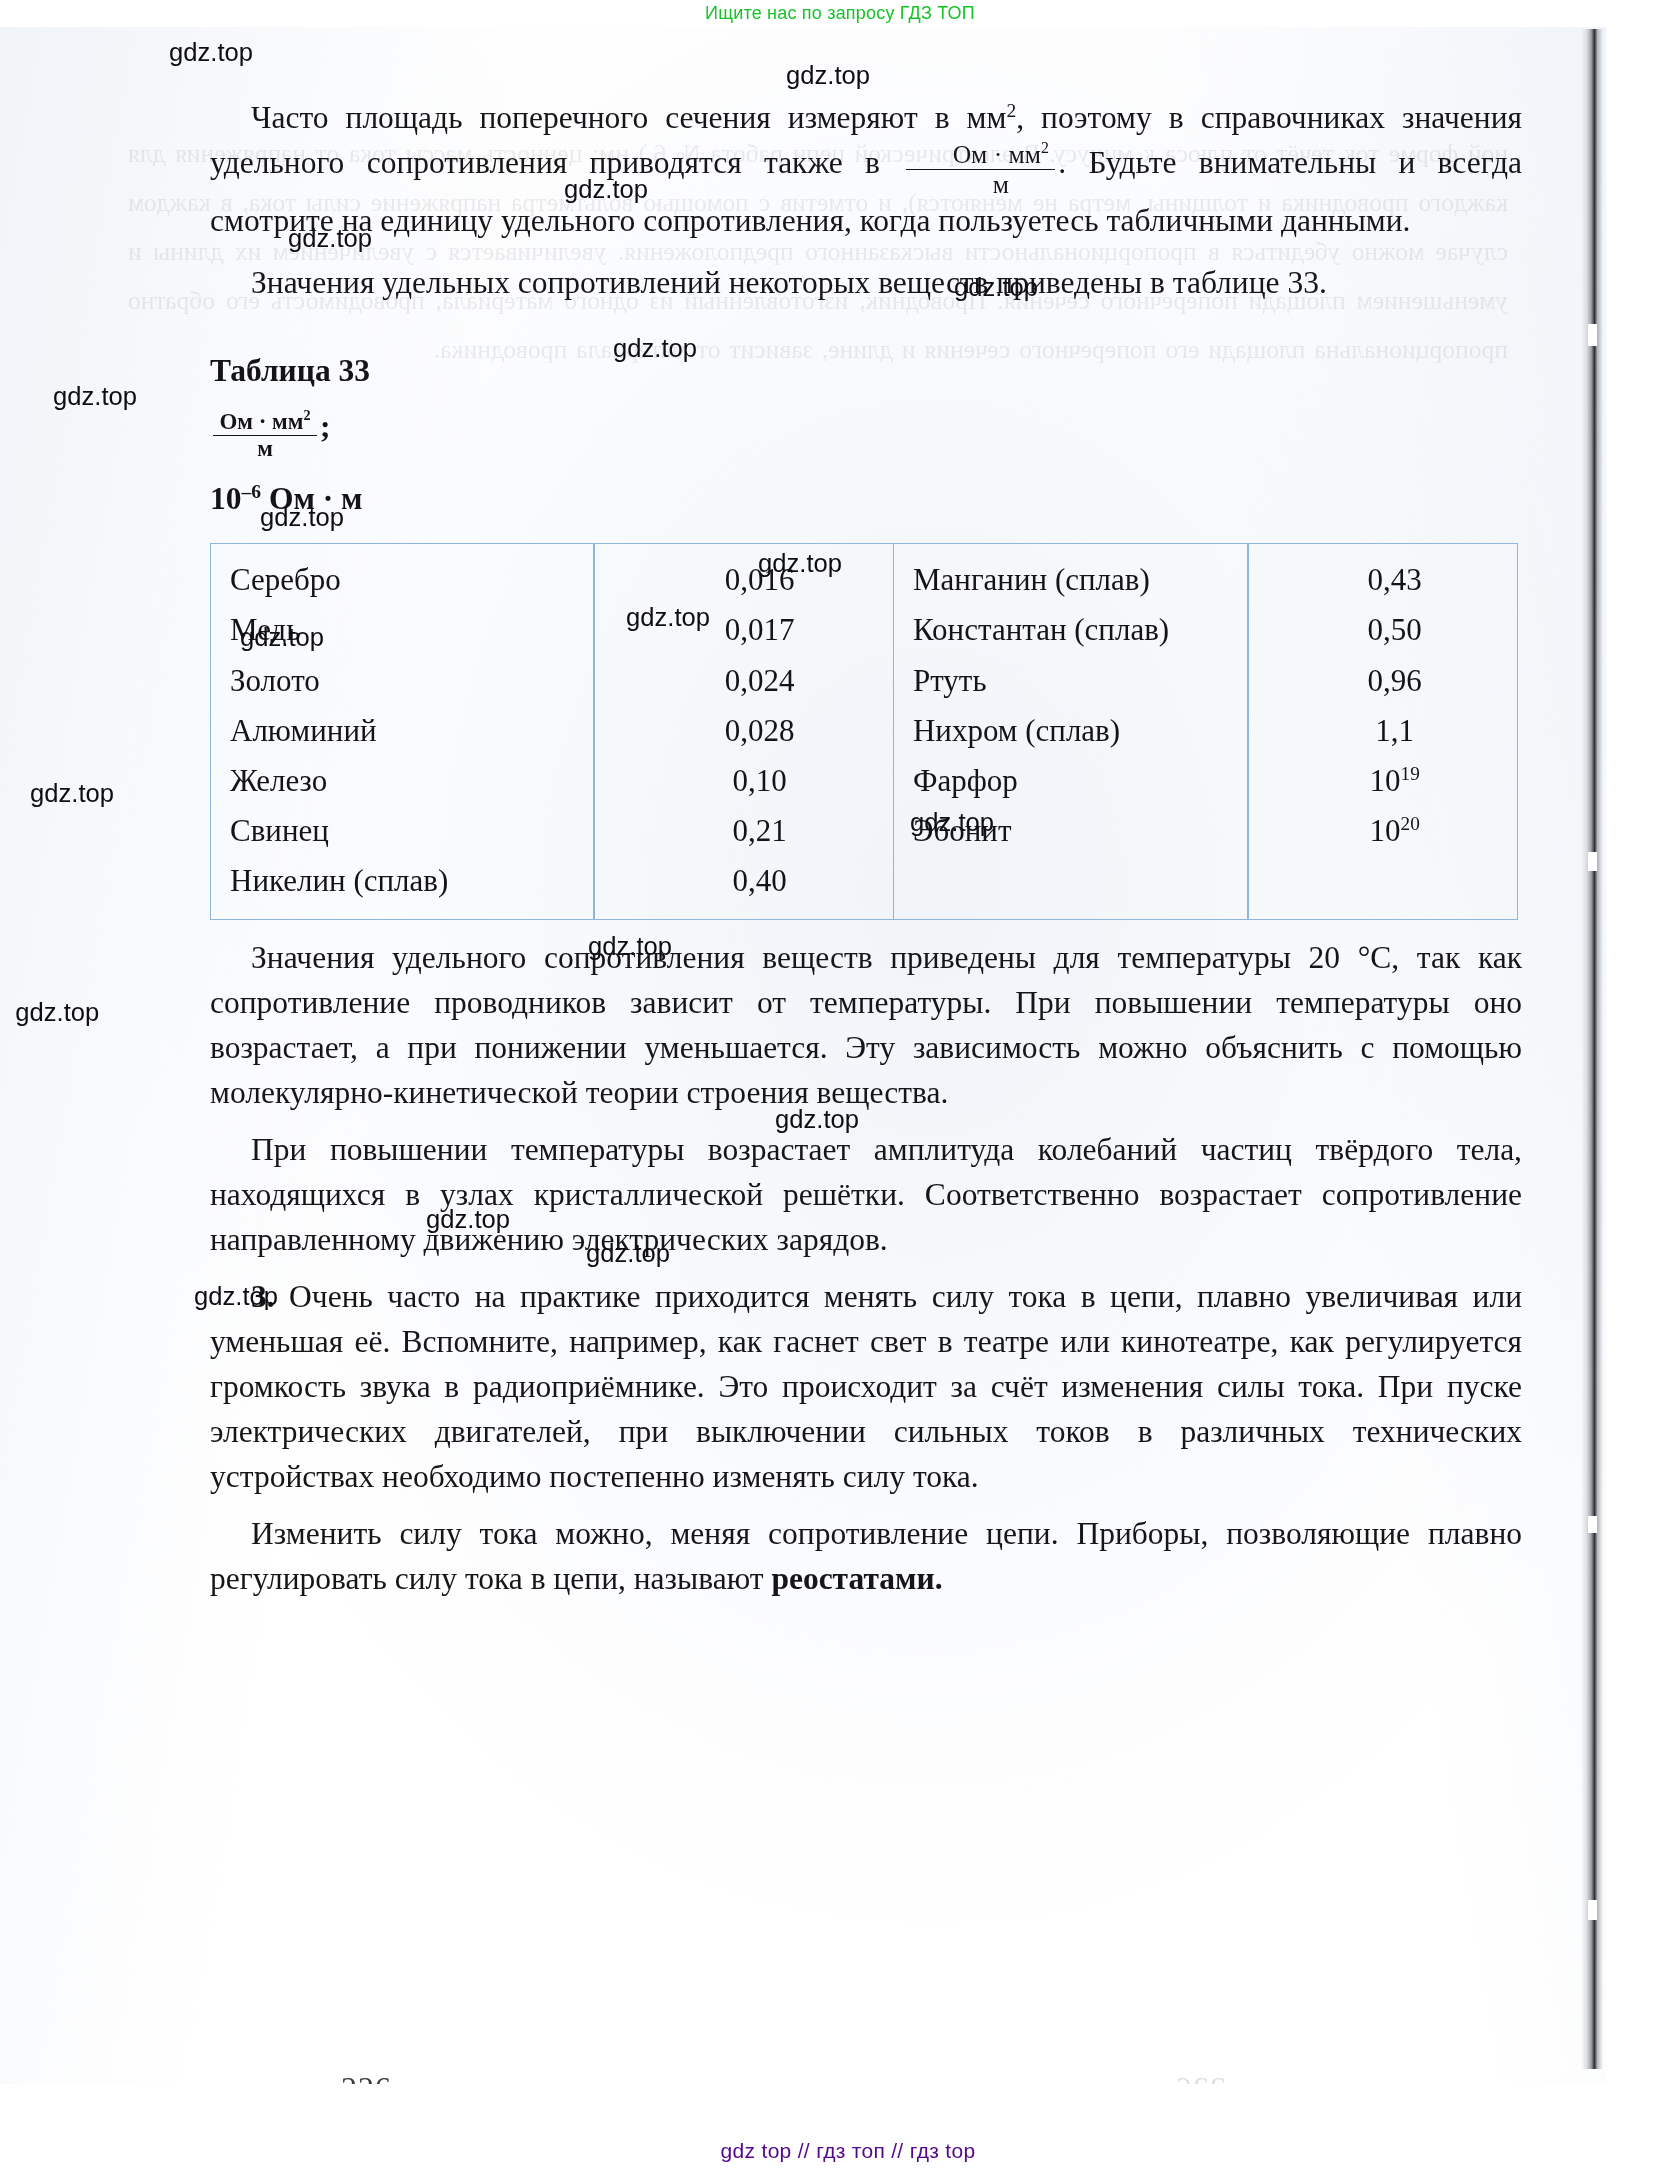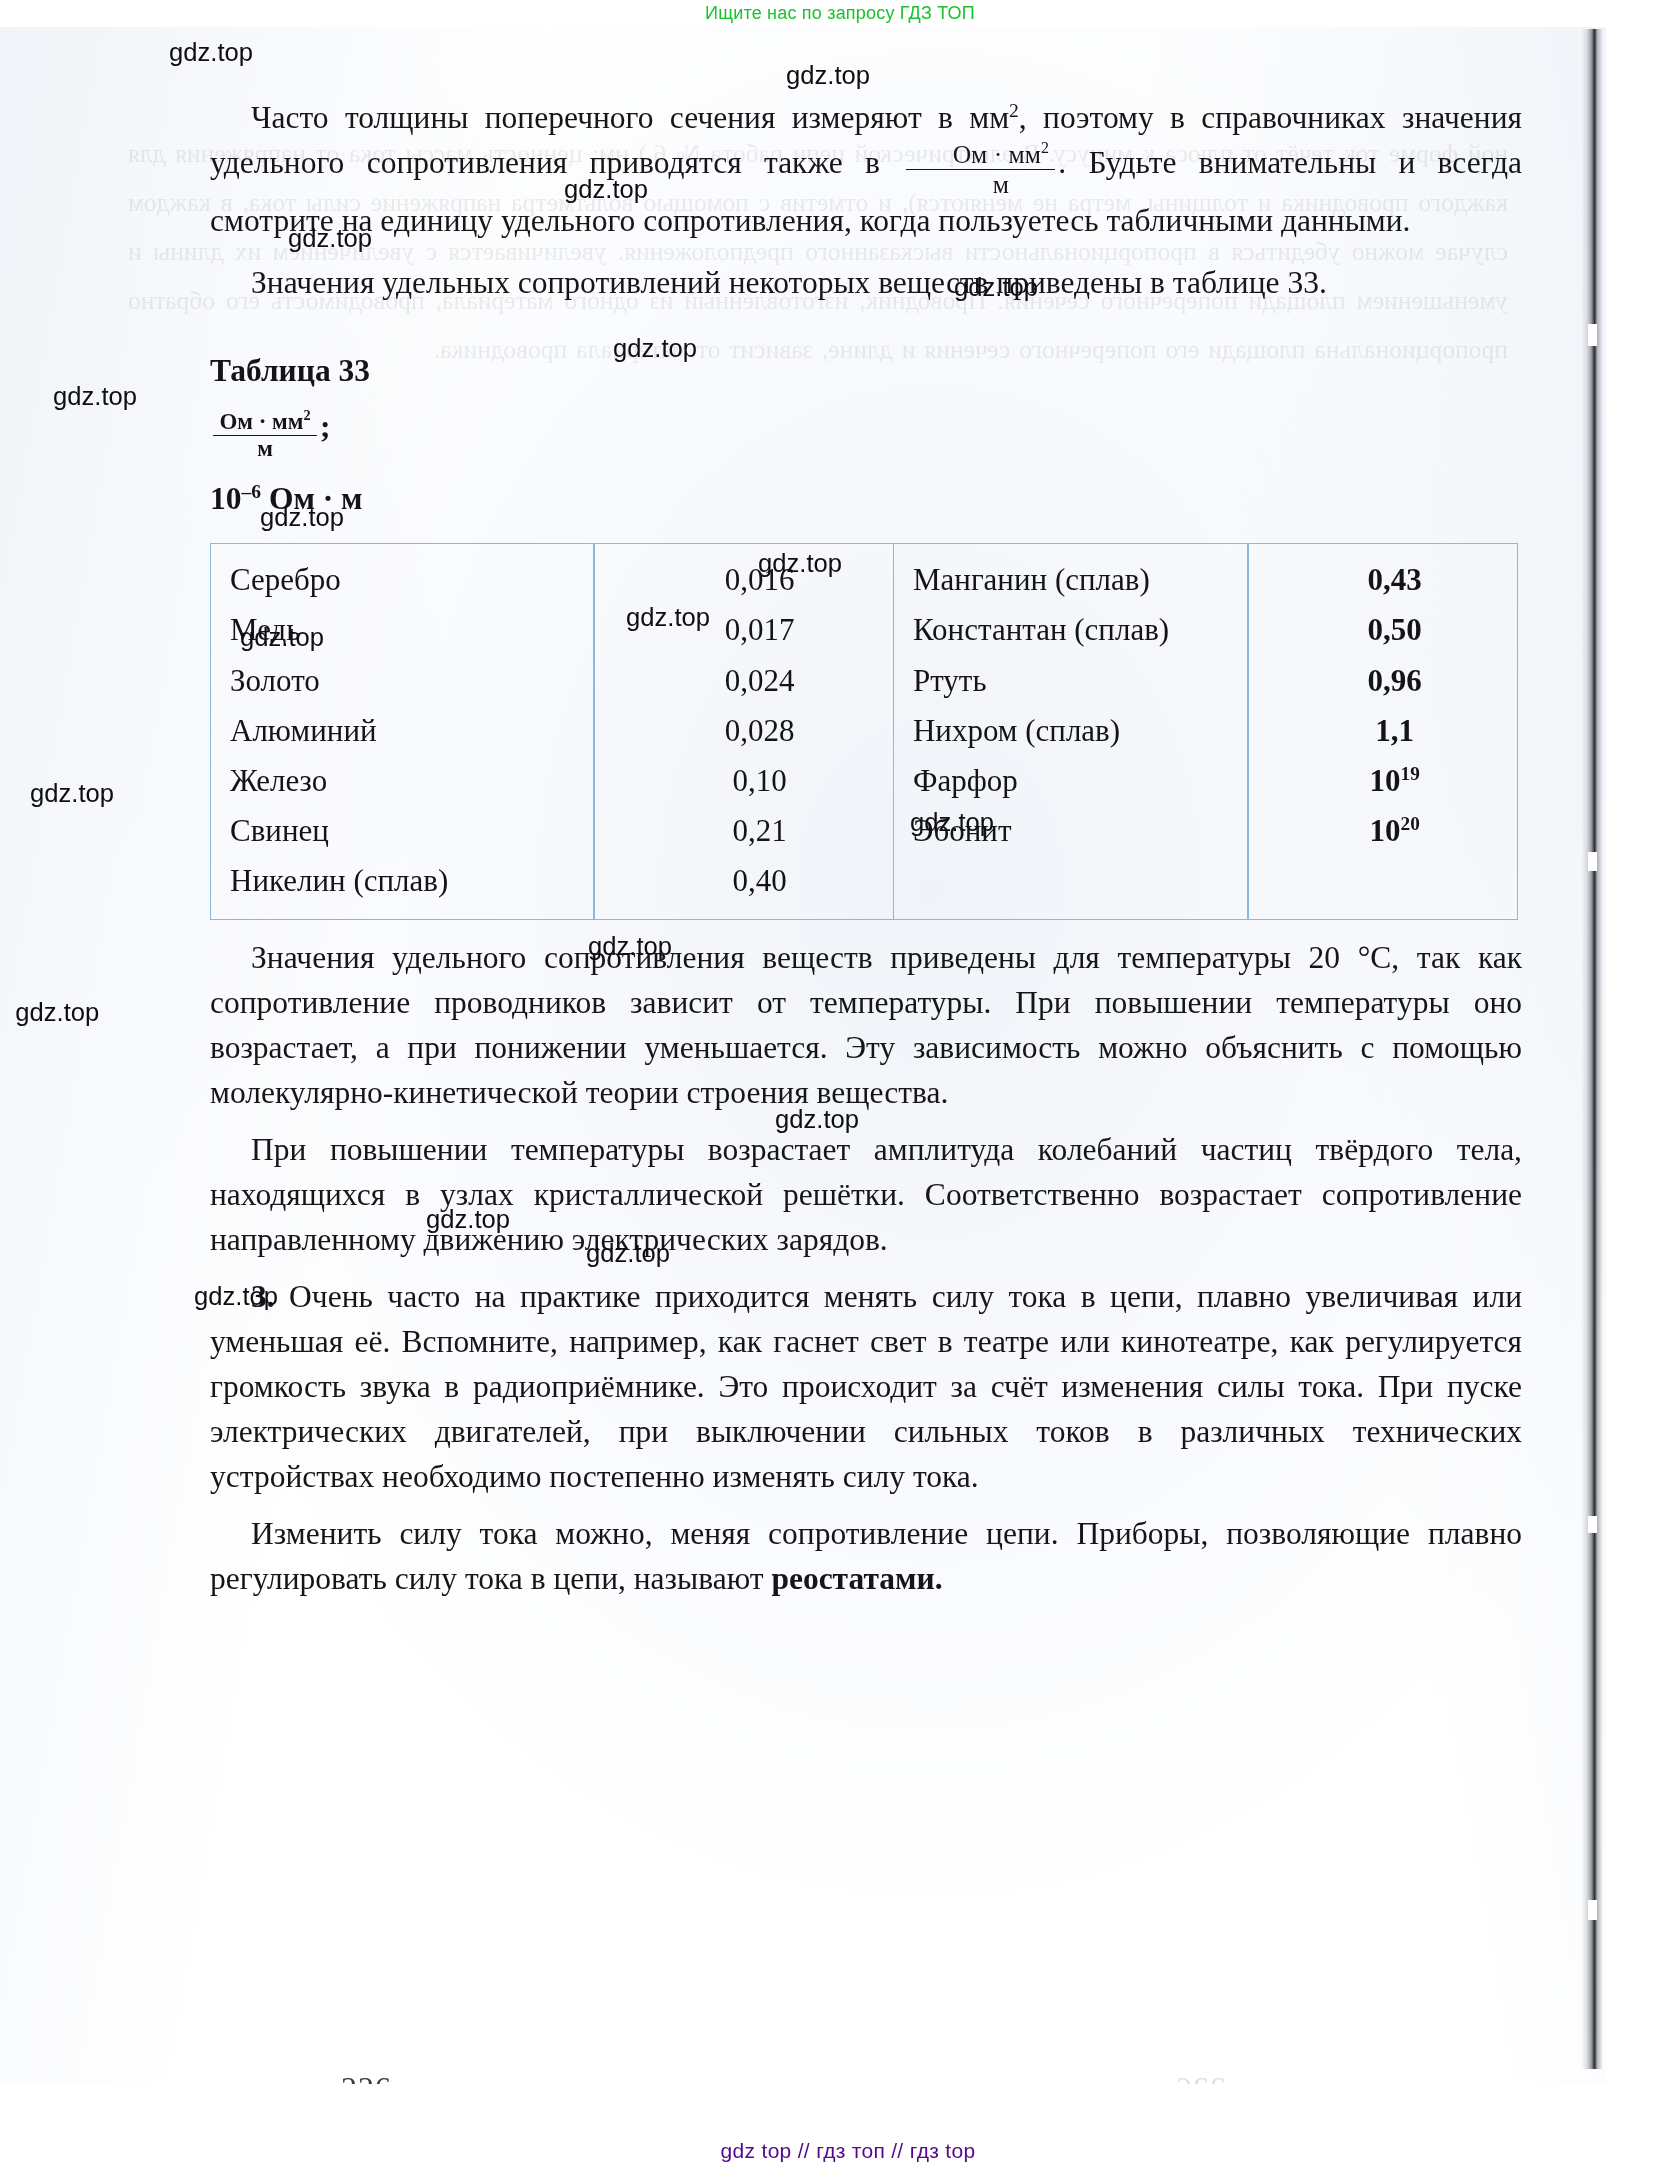--- a/index.html
+++ b/index.html
@@ -157,21 +157,21 @@
     color: #141418;
     font-family: "Liberation Serif", "DejaVu Serif", serif;
     vertical-align: middle;
     background: transparent;
   }
   .rho-table td.name { padding-left: 19px; text-align: left; }
   .rho-table td.val  { text-align: center; }
   .rho-table td.c1 { width: 421px; }
   .rho-table td.c2 { width: 271px; border-right: 1.7px solid #8fb6dd; }
   .rho-table td.c3 { width: 383px; padding-left: 19px; }
-  .rho-table td.c4 { width: 249px; font-weight: bold; }
+  .rho-table td.c4 { width: 249px; }
   .rho-table tr:first-child td { padding-top: 13.6px; }
   .rho-table tr:last-child td { padding-bottom: 15.3px; }
   .vline {
     position: absolute;
     width: 1.7px; background: #8fb6dd;
   }
 
   
   .folio {
     position: absolute;
@@ -231,21 +231,21 @@
 
 <div class="page-sheet">
 
   <div class="scan-cast"></div>
 
   <div class="showthrough">ной форме ток течёт от плюса к минусу. В электрической цепи работа № 6.) нм; ценность массы тока от напряжения для каждого проводника и толщины. метра не меняются), и отметив с помощью вольтметра напряжение силы тока, в каждом случае можно убедиться в пропорциональности высказанного предположения. увеличивается с увеличением их длины и уменьшением площади поперечного сечения. Проводник, изготовленный из одного материала, проводимость его обратно пропорциональна площади его поперечного сечения и длине, зависит от материала проводника.</div>
 
   <div class="content">
 
     <p class="body indent" style="margin-top:68px;">
-      <span>Часто толщины поперечного сечения измеряют в мм</span><sup>2</sup><span>, поэтому в справочниках значения удельного сопротивления приводятся также в</span>
+      <span>Часто площадь поперечного сечения измеряют в мм</span><sup>2</sup><span>, поэтому в справочниках значения удельного сопротивления приводятся также в</span>
       <span class="frac">
         <span class="num"><span>Ом · мм</span><sup>2</sup></span>
         <span class="den">м</span>
       </span><span>. Будьте внимательны и всегда смотрите на единицу удельного сопротивления, когда пользуетесь табличными данными.</span>
     </p>
 
     <p class="body indent" style="margin-top:17px;">Значения удельных сопротивлений некоторых веществ приведены в таблице 33.</p>
 
     <div class="tbl-caption">
       <span>Таблица 33</span>

